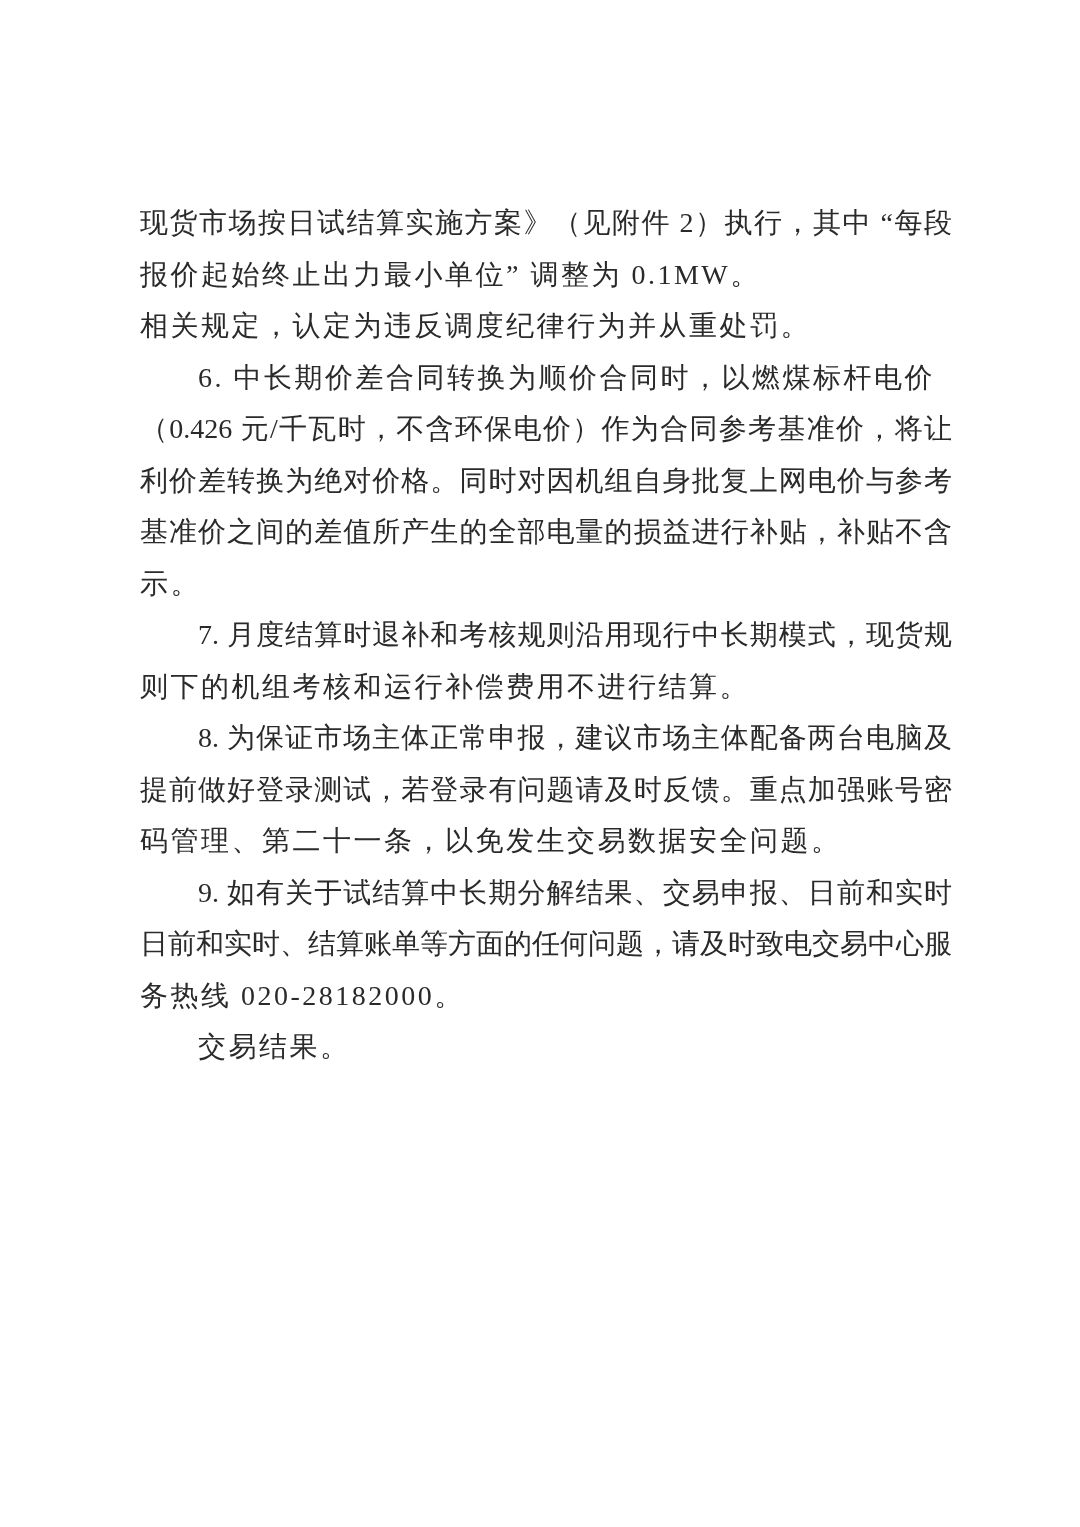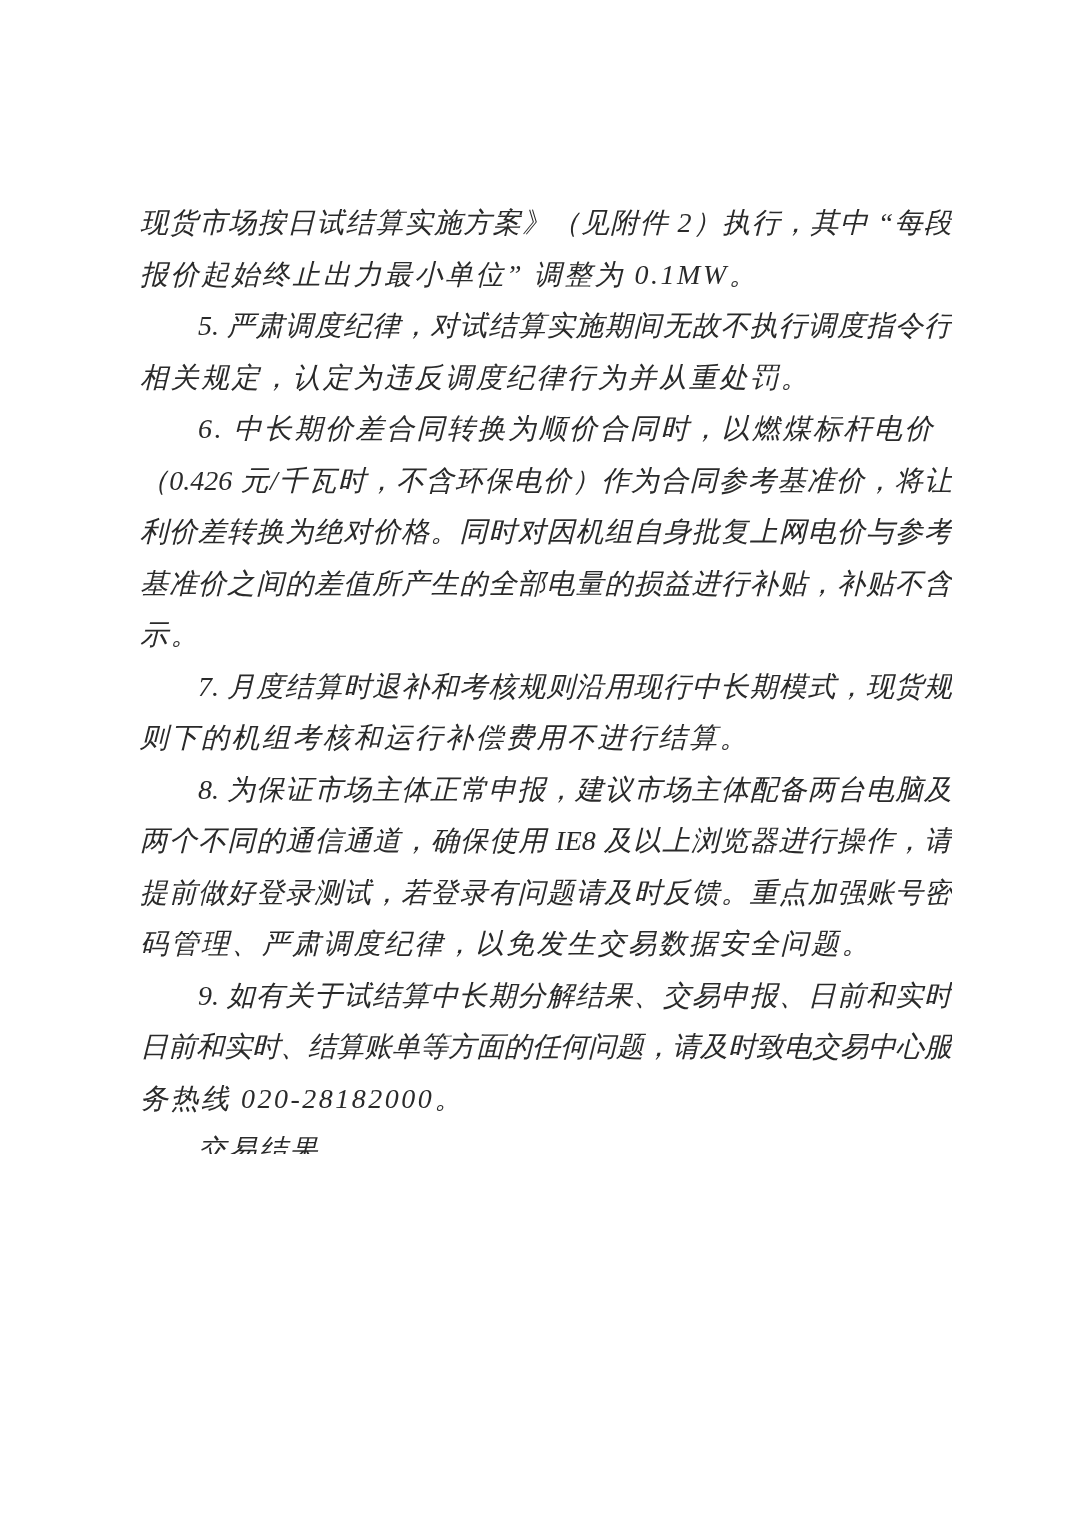--- a/index.html
+++ b/index.html
@@ -8,21 +8,20 @@
     background: #ffffff;
   }
   .page {
     position: relative;
     width: 1080px;
     height: 1154px;
     background: #ffffff;
     overflow: hidden;
     font-family: "Liberation Serif", "DejaVu Serif", serif;
     color: #2a2a2a;
-    font-style: italic;
   }
   .body-text {
     position: absolute;
     left: 140px;
     top: 197px;
     width: 812px;
   }
   .line {
     font-size: 28px;
     line-height: 51.5px;
@@ -76,33 +75,31 @@
   }
 </style>
 </head>
 <body>
 
 <div class="page">
 
   <div class="body-text" id="body-text">
       <div class="line fill">现货市场按日试结算实施方案》（见附件 2）执行，其中 “每段</div>
       <div class="line">报价起始终止出力最小单位” 调整为 0.1MW。</div>
-      <div class="line indent fill">5. 严肃调度纪律，对试结算实施期间无故不执行调度指令行</div>
       <div class="line">相关规定，认定为违反调度纪律行为并从重处罚。</div>
       <div class="line indent">6. 中长期价差合同转换为顺价合同时，以燃煤标杆电价</div>
       <div class="line fill">（0.426 元/千瓦时，不含环保电价）作为合同参考基准价，将让</div>
       <div class="line fill">利价差转换为绝对价格。同时对因机组自身批复上网电价与参考</div>
       <div class="line fill">基准价之间的差值所产生的全部电量的损益进行补贴，补贴不含</div>
       <div class="line">示。</div>
       <div class="line indent fill">7. 月度结算时退补和考核规则沿用现行中长期模式，现货规</div>
       <div class="line">则下的机组考核和运行补偿费用不进行结算。</div>
       <div class="line indent fill">8. 为保证市场主体正常申报，建议市场主体配备两台电脑及</div>
-      <div class="line fill">两个不同的通信通道，确保使用 IE8 及以上浏览器进行操作，请</div>
       <div class="line fill">提前做好登录测试，若登录有问题请及时反馈。重点加强账号密</div>
-      <div class="line">码管理、严肃调度纪律，以免发生交易数据安全问题。</div>
+      <div class="line">码管理、第二十一条，以免发生交易数据安全问题。</div>
       <div class="line indent fill">9. 如有关于试结算中长期分解结果、交易申报、日前和实时</div>
       <div class="line fill">日前和实时、结算账单等方面的任何问题，请及时致电交易中心服</div>
       <div class="line">务热线 020-28182000。</div>
       <div class="line indent">交易结果。</div>
     </div>
 
   <div class="page-number">—4—</div>
 
   <div class="footer">
     <span class="wechat">

